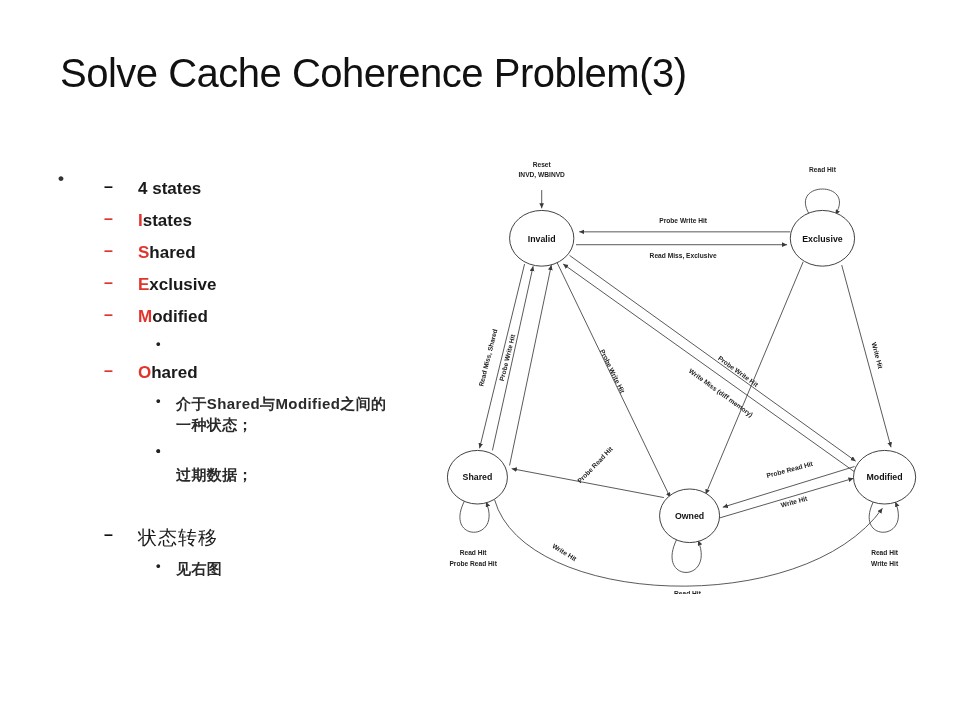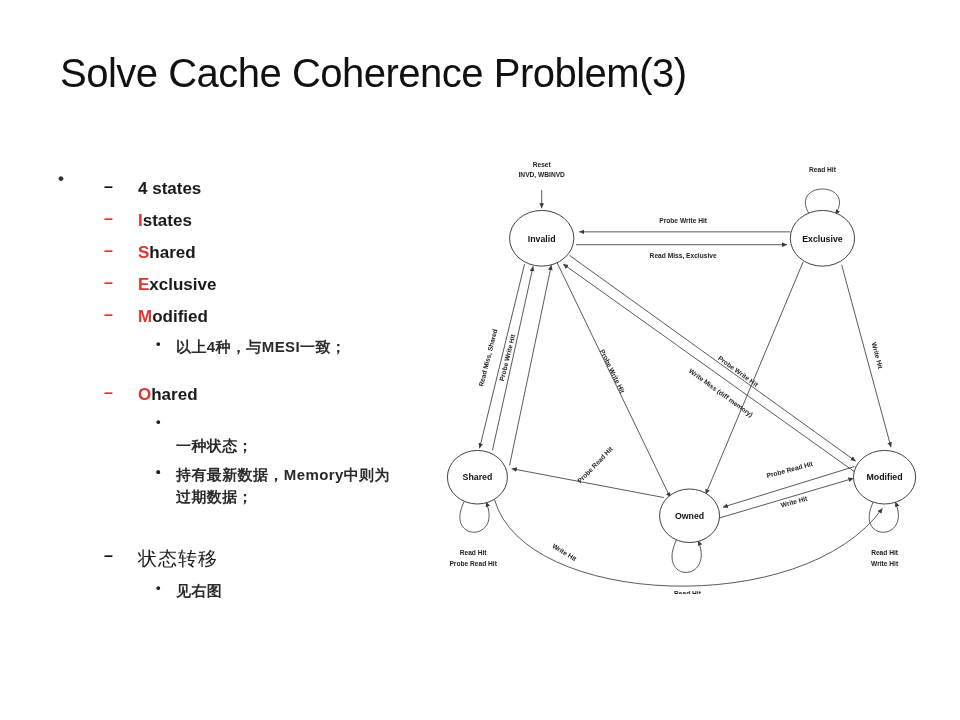--- a/index.html
+++ b/index.html
@@ -165,43 +165,42 @@
     <span class="hl">E</span><span>xclusive</span>
   </div>
 
   <div class="lvl2 red-dash">
     <span class="mk">–</span>
     <span class="hl">M</span><span>odified</span>
   </div>
 
   <div class="lvl3">
     <span class="mk">•</span>
-    <span>以上4种，与MESI一致；</span>
   </div>
 
   <div class="spacer-sm"></div>
 
   <div class="lvl2 red-dash">
     <span class="mk">–</span>
     <span class="hl">O</span><span>hared</span>
   </div>
 
   <div class="lvl3">
     <span class="mk">•</span>
+    <span>介于Shared与Modified之间的</span><br>
+    <span>一种状态；</span>
+  </div>
+
+  <div class="lvl3">
+    <span class="mk">•</span>
+  </div>
+
+  <div class="lvl3">
+    <span class="mk">•</span>
     <br>
-    <span>一种状态；</span>
-  </div>
-
-  <div class="lvl3">
-    <span class="mk">•</span>
-  </div>
-
-  <div class="lvl3">
-    <span class="mk">•</span>
-    <span>持有最新数据，Memory中则为</span><br>
     <span>过期数据；</span>
   </div>
 
   <div class="spacer-lg"></div>
 
   <div class="lvl2 cjk">
     <span class="mk">–</span>
     <span>状态转移</span>
   </div>
 

